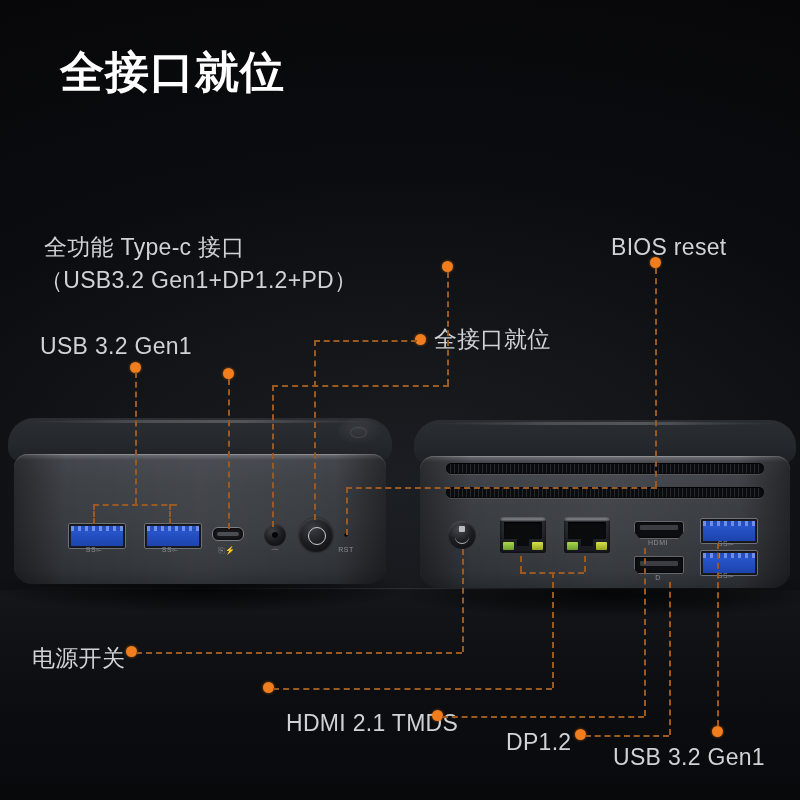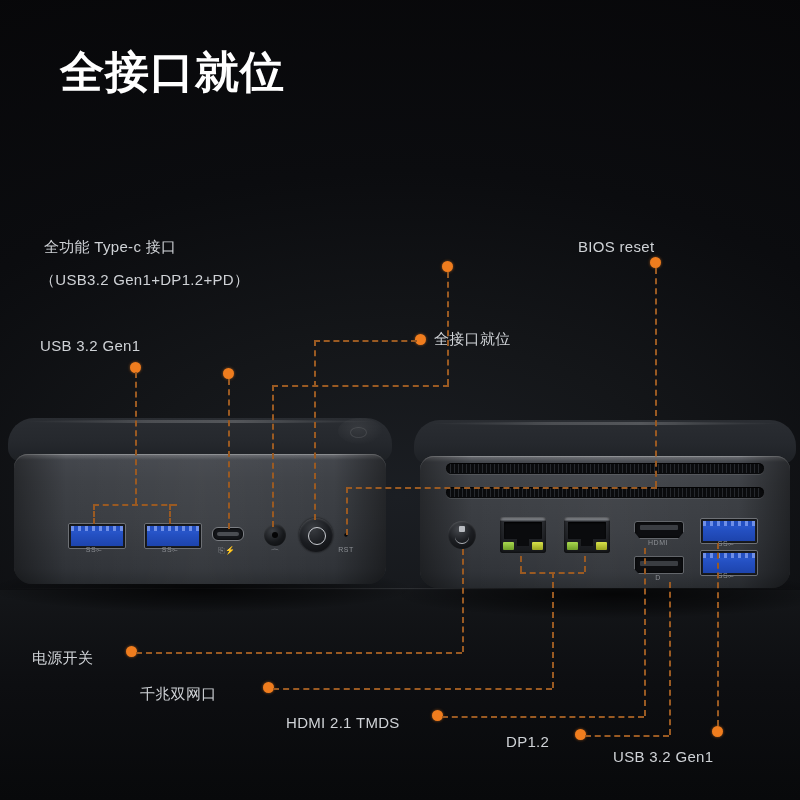--- a/index.html
+++ b/index.html
@@ -35,21 +35,21 @@
     font-size:44px;line-height:56px;
     font-weight:700;
     letter-spacing:1px;
     white-space:pre;
   }
 
   
   .label{
     position:absolute;
     color:#cfd2d6;
-    font-size:15px;
+    font-size:23px;
     line-height:30px;
     white-space:pre;
     letter-spacing:.3px;
   }
 
   
   .dot{
     position:absolute;
     width:11px;height:11px;border-radius:50%;
     background:#f07d1e;
@@ -336,24 +336,23 @@
       <div class="usb-a-inner"></div>
       <div class="usb-a-tongue"></div>
     </div>
     <div class="port-mark" style="left:700px;top:572px;width:52px;">SS⟜</div>
   </div>
 
   <div class="label" style="left:44px;top:232px;">全功能 Type-c 接口</div>
   <div class="label" style="left:40px;top:265px;">（USB3.2 Gen1+DP1.2+PD）</div>
   <div class="label" style="left:40px;top:331px;">USB 3.2 Gen1</div>
   <div class="label" style="left:434px;top:324px;">全接口就位</div>
-  <div class="label" style="left:578px;top:232px;text-align:right;">BIOS reset</div>
+  <div class="label" style="left:611px;top:232px;text-align:right;">BIOS reset</div>
 
   <div class="label" style="left:32px;top:643px;">电源开关</div>
-  <div class="label" style="left:140px;top:679px;">千兆双网口</div>
   <div class="label" style="left:286px;top:708px;">HDMI 2.1 TMDS</div>
   <div class="label" style="left:506px;top:727px;">DP1.2</div>
   <div class="label" style="left:613px;top:742px;">USB 3.2 Gen1</div>
 
   <div class="dot" style="left:130px;top:362px;"></div>
   <div class="vline" style="left:135px;top:372px;height:132px;"></div>
   <div class="hline" style="left:93px;top:504px;width:84px;"></div>
   <div class="vline" style="left:93px;top:504px;height:20px;"></div>
   <div class="vline" style="left:169px;top:504px;height:20px;"></div>
 

